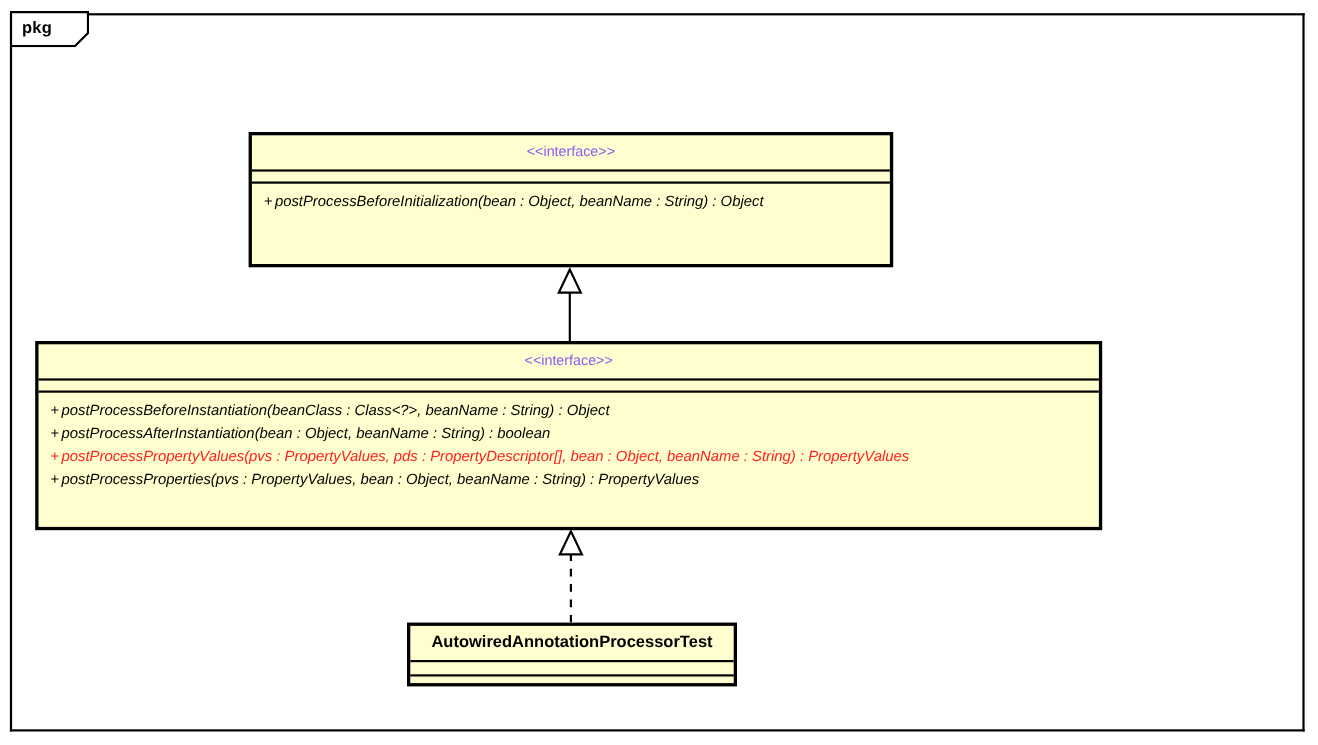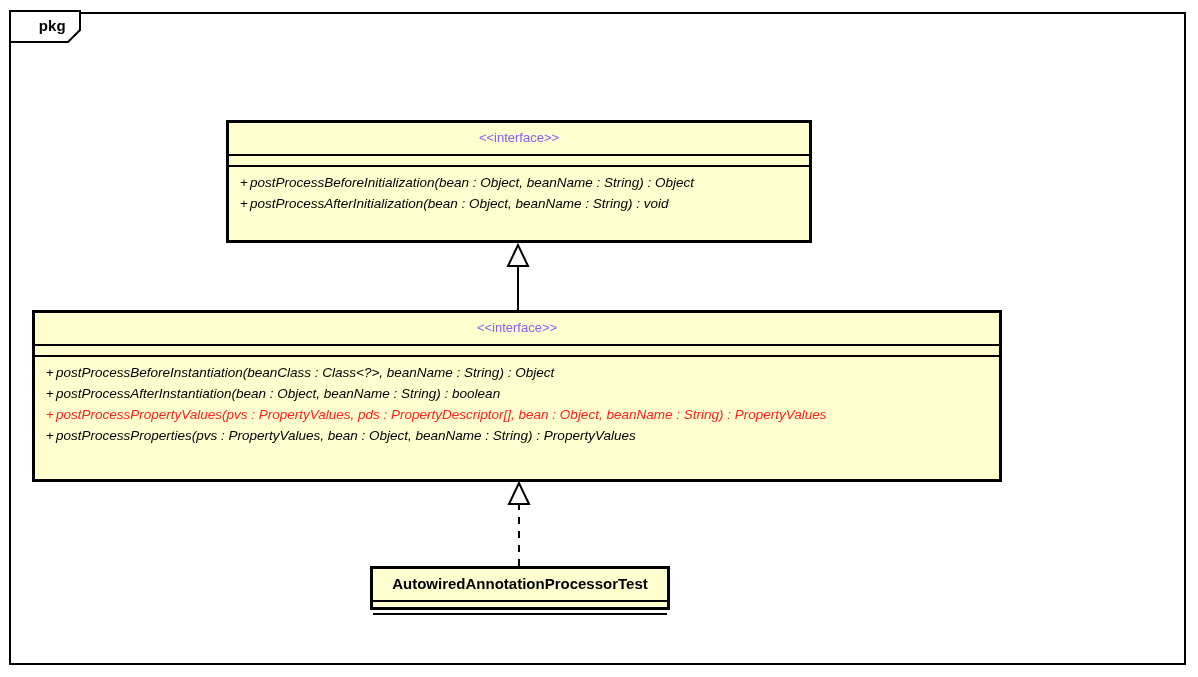--- a/index.html
+++ b/index.html
@@ -46,26 +46,26 @@
   .pkg-tab {
     position: absolute;
     left: 9px;
     top: 10px;
     width: 72px;
     height: 33px;
   }
   .pkg-tab svg { display: block; }
   .pkg-tab-label {
     position: absolute;
-    left: 8px;
+    left: 20px;
     top: 12px;
     width: 58px;
     height: 28px;
     line-height: 28px;
-    text-align: right;
+    text-align: left;
     font-size: 15px;
     font-weight: bold;
     color: #000000;
     letter-spacing: 0.2px;
   }
 
   
   .uml-class {
     position: absolute;
     background: #fefece;
@@ -134,21 +134,21 @@
   #class-instantiationaware {
     left: 32px;
     top: 310px;
     width: 970px;
     height: 172px;
   }
   #class-autowiredtest {
     left: 370px;
     top: 566px;
     width: 300px;
-    height: 44px;
+    height: 58px;
   }
   #class-autowiredtest .uml-header {
     padding: 5px 8px 6px 8px;
   }
 
   
   .connector {
     position: absolute;
     left: 0; top: 0;
     width: 1198px;
@@ -188,23 +188,20 @@
     <div class="uml-header">
       <div class="uml-stereotype">&lt;&lt;interface&gt;&gt;</div>
     </div>
     <div class="uml-sep"></div>
     <div class="uml-attrs"></div>
     <div class="uml-sep"></div>
     <div class="uml-ops">
       <div class="uml-op">
         <span class="vis">+</span><span>postProcessBeforeInitialization(bean : Object, beanName : String) : Object</span>
       </div>
-      <div class="uml-op">
-        <span class="vis">+</span><span>postProcessAfterInitialization(bean : Object, beanName : String) : void</span>
-      </div>
     </div>
   </div>
 
   <div class="uml-class" id="class-instantiationaware">
     <div class="uml-header">
       <div class="uml-stereotype">&lt;&lt;interface&gt;&gt;</div>
     </div>
     <div class="uml-sep"></div>
     <div class="uml-attrs"></div>
     <div class="uml-sep"></div>

